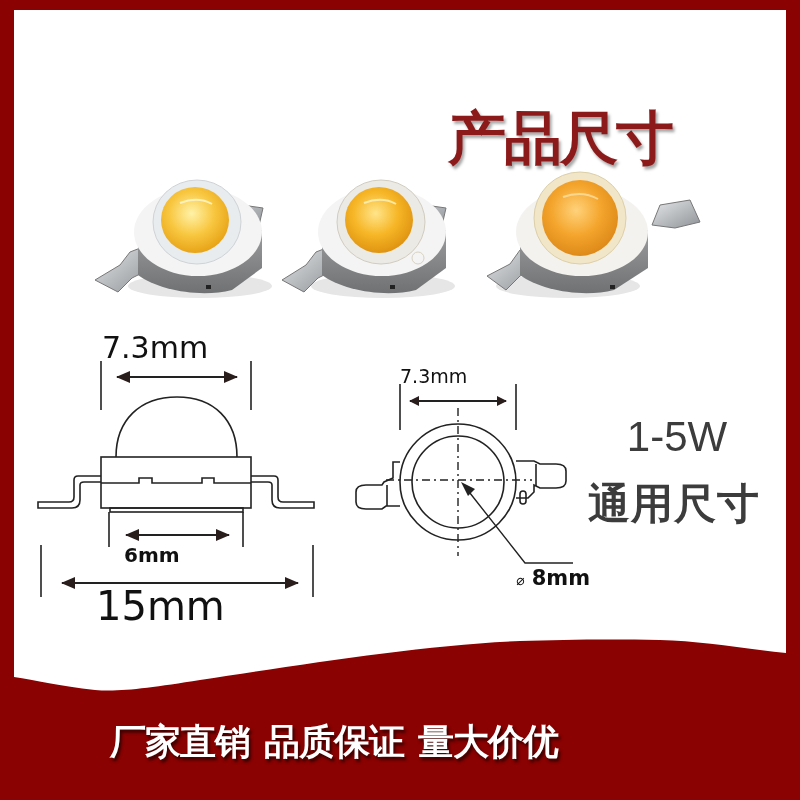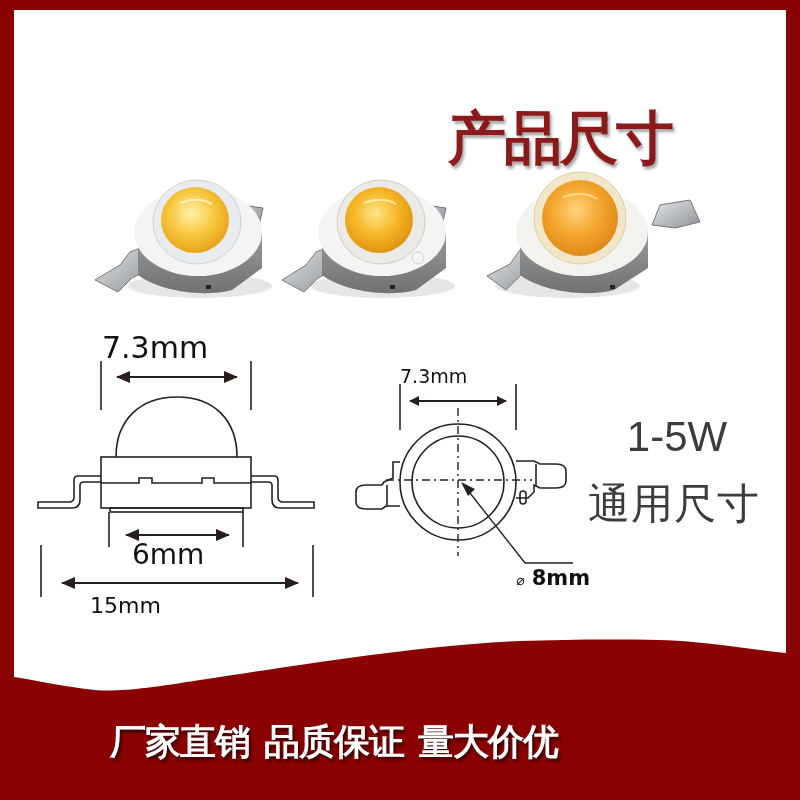--- a/index.html
+++ b/index.html
@@ -10,21 +10,21 @@
     color: #8d1a1a; font-size: 58px; font-weight: bold; letter-spacing: -2px;
     text-shadow: 2px 3px 3px rgba(0,0,0,0.35); line-height: 72px; white-space: nowrap; margin-top: 40px;
   }
   .led { position: absolute; }
   .spec-watt {
     position: absolute; left: 612px; top: 414px; width: 130px; text-align: center;
     font-family: "Liberation Sans", sans-serif; font-weight: normal; font-size: 42px; color: #3c3c3c; line-height: 46px;
   }
   .spec-general {
     position: absolute; left: 574px; top: 478px; width: 200px; text-align: center;
-    font-size: 42px; color: #3c3c3c; line-height: 52px; letter-spacing: 1px;
+    font-size: 42px; color: #3c3c3c; line-height: 52px; letter-spacing: 1px; font-weight: bold;
   }
   .dim-label { position: absolute; color: #111; font-family: "DejaVu Sans", sans-serif; white-space: nowrap; }
   .slogan {
     position: absolute; left: 110px; top: 712px; width: 680px; height: 60px;
     color: #ffffff; font-weight: bold; font-size: 36px; line-height: 60px; white-space: nowrap; letter-spacing: -1px;
     text-shadow: 2px 3px 3px rgba(0,0,0,0.6);
   }
   .slogan span { margin-right: 14px; }
   svg { position: absolute; left: 0; top: 0; }
 </style>
@@ -137,22 +137,22 @@
     <line x1="109" y1="512" x2="109" y2="547"></line>
     <line x1="243" y1="512" x2="243" y2="547"></line>
     <line x1="126" y1="535" x2="229" y2="535" stroke-width="2" marker-start="url(#arrowStartBig)" marker-end="url(#arrowEndBig)"></line>
 
     <line x1="41" y1="545" x2="41" y2="597"></line>
     <line x1="313" y1="545" x2="313" y2="597"></line>
     <line x1="62" y1="583" x2="298" y2="583" stroke-width="2" marker-start="url(#arrowStartBig)" marker-end="url(#arrowEndBig)"></line>
   </g>
 </svg>
 <div class="dim-label" style="left:102px; top:330px; width:150px; font-size:30px; line-height:36px;">7.3mm</div>
-<div class="dim-label" style="left:132px; top:542px; width:110px; font-size:28px; line-height:26px; font-weight:normal;">6mm</div>
-<div class="dim-label" style="left:90px; top:588px; width:150px; font-size:22px; line-height:36px;">15mm</div>
+<div class="dim-label" style="left:124px; top:542px; width:110px; font-size:20px; line-height:26px; font-weight:bold;">6mm</div>
+<div class="dim-label" style="left:96px; top:588px; width:150px; font-size:40px; line-height:36px;">15mm</div>
 
 <svg width="800" height="800" viewBox="0 0 800 800">
   <g stroke="#222" stroke-width="1.6" fill="none">
     <line x1="400" y1="384" x2="400" y2="430"></line>
     <line x1="516" y1="384" x2="516" y2="430"></line>
     <line x1="410" y1="401" x2="506" y2="401" stroke-width="2" marker-start="url(#arrowStart)" marker-end="url(#arrowEnd)"></line>
 
     <path d="M400 462 L393 462 L393 478 L384 482 L382 485 L366 485 Q356 485 356 492 L356 502 Q356 509 366 509 L382 509 L386 506 L393 506 L400 506"></path>
     <line x1="387" y1="485" x2="387" y2="506"></line>
     <path d="M516 461 L534 461 L540 464 L556 464 Q566 464 566 471 L566 481 Q566 488 556 488 L540 488 L534 485 L534 492 L528 498 L516 498"></path>

